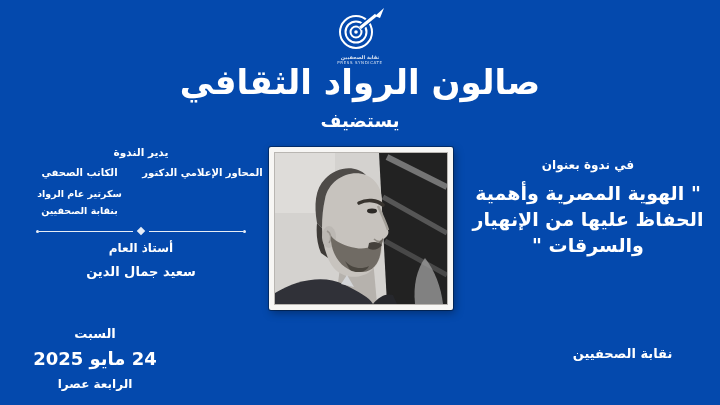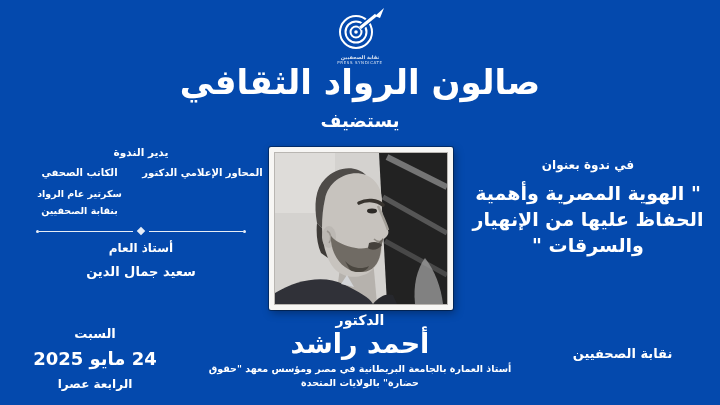--- a/index.html
+++ b/index.html
@@ -156,26 +156,18 @@
       <div>والسرقات "</div>
     </div>
   </div>
 
   <div class="abs ctr schedule">
     <div class="b schedule-day">السبت</div>
     <div class="b schedule-date">24 مايو 2025</div>
     <div class="b schedule-time">الرابعة عصرا</div>
   </div>
 
-  <div class="abs ctr guest">
-    <div class="b guest-honorific">الدكتور</div>
-    <div class="b guest-name">أحمد راشد</div>
-    <div class="b guest-bio">
-      <div>أستاذ العمارة بالجامعة البريطانية في مصر ومؤسس معهد "حقوق</div>
-      <div>حضارة" بالولايات المتحدة</div>
-    </div>
-  </div>
 
   <div class="abs ctr venue">
     <div class="b venue-org">نقابة الصحفيين</div>
   </div>
 
 </div>
 
 </body></html>

